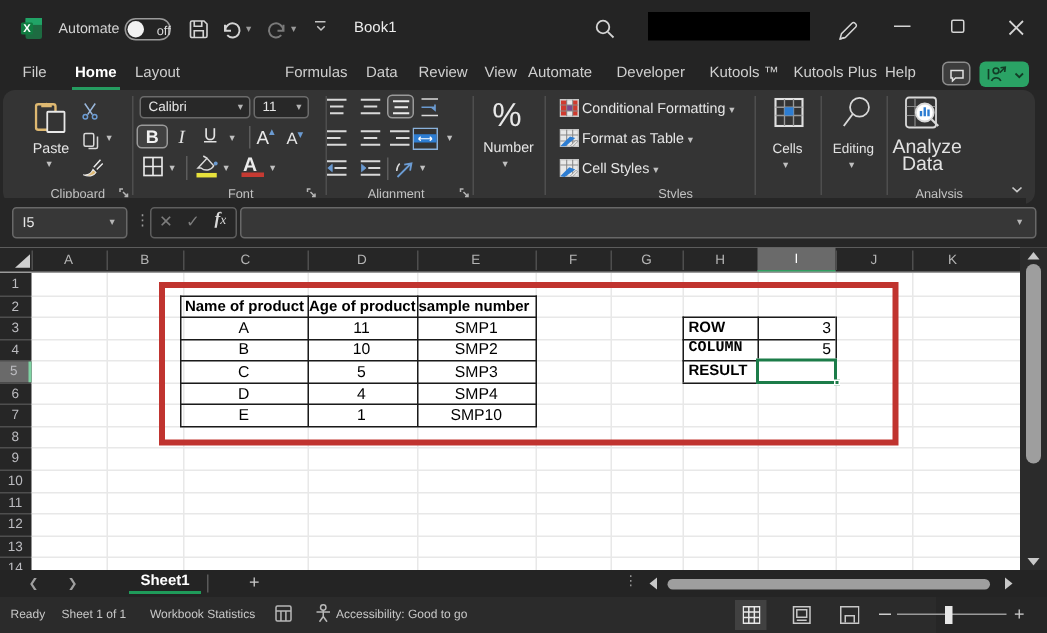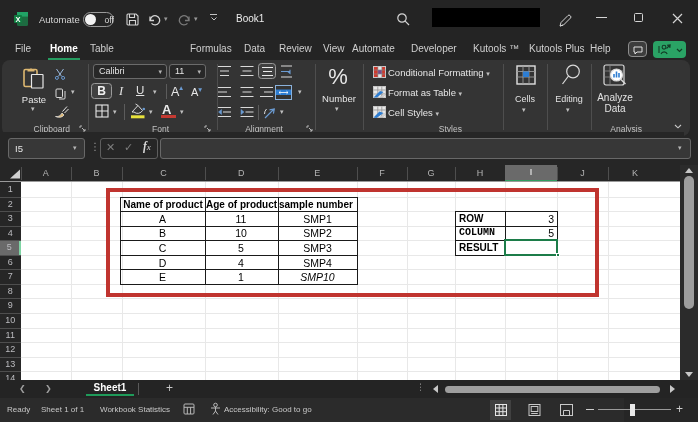--- a/index.html
+++ b/index.html
@@ -95,21 +95,21 @@
 
     <div class="abs" style="left:596px;top:17px;width:11px;height:1.2px;background:#d4d4d4;"></div>
     <div class="abs" style="left:634px;top:13px;width:9px;height:9px;border:1.2px solid #d4d4d4;border-radius:1.5px;"></div>
     <svg class="abs" style="left:672px;top:13px" width="11" height="11" viewBox="0 0 11 11" stroke="#d4d4d4" stroke-width="1.2">
       <path d="M1 1 L10 10 M10 1 L1 10"></path>
     </svg>
   </div>
   <div id="tabrow">
     <div class="tab" style="left:15px;">File</div>
     <div class="tab" style="left:48px;color:#fff;font-weight:bold;border-bottom:2.5px solid #259c60;padding:0 2px;">Home</div>
-    <div class="tab" style="left:90px;">Table</div>
+    <div class="tab" style="left:90px;">Layout</div>
     <div class="tab" style="left:190px;">Formulas</div>
     <div class="tab" style="left:244px;">Data</div>
     <div class="tab" style="left:279px;">Review</div>
     <div class="tab" style="left:323px;">View</div>
     <div class="tab" style="left:352px;">Automate</div>
     <div class="tab" style="left:411px;">Developer</div>
     <div class="tab" style="left:473px;">Kutools ™</div>
     <div class="tab" style="left:529px;">Kutools Plus</div>
     <div class="tab" style="left:590px;">Help</div>
 
@@ -281,21 +281,21 @@
     <div class="abs" style="left:564px;top:46px;font-size:7px;color:#c0c0c0;">▾</div>
     <div class="gsep" style="left:589px;"></div>
 
     <svg class="abs" style="left:601px;top:4px" width="24" height="24" viewBox="0 0 24 24">
       <rect x="1" y="1" width="20" height="20" rx="2" fill="none" stroke="#d9d9d9" stroke-width="1.2"></rect>
       <path d="M7 1.5 v19 M1.5 7 h19 M1.5 13 h13" stroke="#8a8a8a" stroke-width="0.8" fill="none"></path>
       <circle cx="13.5" cy="11" r="6" fill="#fff" stroke="#d9d9d9" stroke-width="1.2"></circle>
       <path d="M11 13.5 v-3.5 M13.5 13.5 v-6 M16 13.5 v-4.5" stroke="#2d7dd2" stroke-width="1.6"></path>
       <path d="M18 15.5 L22.5 20" stroke="#d9d9d9" stroke-width="1.5"></path>
     </svg>
-    <div class="abs" style="left:593px;top:33px;width:40px;text-align:center;font-size:10px;color:#e2e2e2;line-height:10.5px;">Analyze<br>Data</div>
+    <div class="abs" style="left:593px;top:33px;width:40px;text-align:center;font-size:13px;color:#e2e2e2;line-height:10.5px;">Analyze<br>Data</div>
     <div class="glabel" style="left:586px;width:54px;">Analysis</div>
     <svg class="abs" style="left:672px;top:63.5px" width="8" height="5" viewBox="0 0 8 5" fill="none" stroke="#c8c8c8" stroke-width="1.1">
         <path d="M1 1 L4 3.8 L7 1"></path>
       </svg>
   </div>
   <div id="fbar">
     <div class="abs" style="left:8px;top:6px;width:77px;height:21px;background:#373737;border:1px solid #686868;border-radius:3px;color:#e6e6e6;font-size:9.5px;line-height:19px;padding-left:6px;">I5</div>
     <div class="abs" style="left:73px;top:12px;font-size:7px;color:#b5b5b5;">▾</div>
     <div class="abs" style="left:90px;top:9px;font-size:10px;color:#9a9a9a;">⋮</div>
     <div class="abs" style="left:100px;top:6px;width:58px;height:21px;border:1px solid #5e5e5e;border-radius:3px;"></div>
@@ -410,21 +410,21 @@
     <div class="celltxt" style="left:205px;top:227.4px;width:72px;">10</div>
     <div class="celltxt" style="left:278px;top:227.4px;width:79px;">SMP2</div>
     <div class="celltxt" style="left:120px;top:241.9px;width:85px;">C</div>
     <div class="celltxt" style="left:205px;top:241.9px;width:72px;">5</div>
     <div class="celltxt" style="left:278px;top:241.9px;width:79px;">SMP3</div>
     <div class="celltxt" style="left:120px;top:256.5px;width:85px;">D</div>
     <div class="celltxt" style="left:205px;top:256.5px;width:72px;">4</div>
     <div class="celltxt" style="left:278px;top:256.5px;width:79px;">SMP4</div>
     <div class="celltxt" style="left:120px;top:271.0px;width:85px;">E</div>
     <div class="celltxt" style="left:205px;top:271.0px;width:72px;">1</div>
-    <div class="celltxt" style="left:278px;top:271.0px;width:79px;font-style:italic;">SMP10</div>
+    <div class="celltxt" style="left:278px;top:271.0px;width:79px;">SMP10</div>
 
     <div class="bvl" style="left:455px;top:211.1px;height:29.1px;"></div>
     <div class="bvl" style="left:505px;top:211.1px;height:29.1px;"></div>
     <div class="bvl" style="left:557px;top:211.1px;height:29.1px;"></div>
     <div class="bhl" style="left:455px;top:211.1px;width:102px;"></div>
     <div class="bhl" style="left:455px;top:225.7px;width:102px;"></div>
     <div class="bhl" style="left:455px;top:240.2px;width:102px;"></div>
     <div class="bvl" style="left:455px;top:240.2px;height:14.6px;"></div>
     <div class="bvl" style="left:505px;top:240.2px;height:14.6px;"></div>
     <div class="bhl" style="left:455px;top:254.8px;width:50px;"></div>

